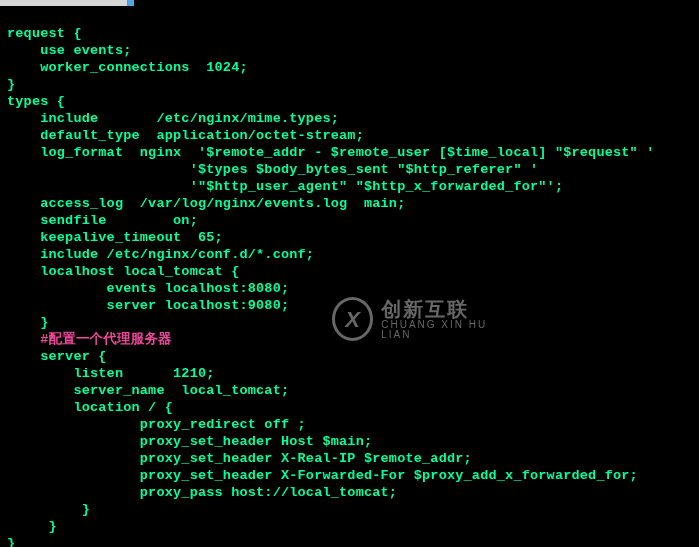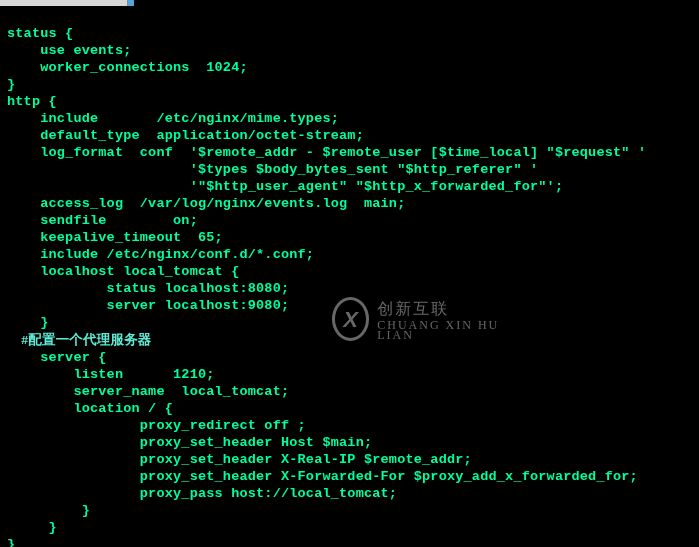--- a/index.html
+++ b/index.html
@@ -36,21 +36,21 @@
   }
   .editor {
     position: absolute;
     top: 8px;
     left: 7px;
     white-space: pre;
     color: #00ff9c;
     font-weight: bold;
     letter-spacing: 0.2px;
   }
-  .comment { color: #5eead4; font-family: Liberation Serif, serif; }
+  .comment { color: #ec4899; }
   .watermark {
     position: absolute;
     top: 297px;
     left: 332px;
     width: 180px;
     color: #7a7a7a;
     display: flex;
     align-items: center;
     gap: 8px;
     opacity: 0.85;
@@ -64,57 +64,57 @@
     display: flex;
     align-items: center;
     justify-content: center;
     font-family: Arial, sans-serif;
     font-size: 22px;
     font-weight: bold;
     font-style: italic;
   }
   .watermark .txt .big {
     font-family: "Microsoft YaHei", Arial, sans-serif;
-    font-size: 16px;
-    font-weight: normal;
+    font-size: 20px;
+    font-weight: bold;
     letter-spacing: 2px;
     line-height: 22px;
   }
   .watermark .txt .small {
-    font-family: Liberation Serif, serif;
-    font-size: 12px;
+    font-family: Liberation Sans, sans-serif;
+    font-size: 10px;
     letter-spacing: 2px;
     line-height: 10px;
   }
 </style>
 </head>
 <body>
 
 <div class="top-ui">
   <div class="tab"></div>
   <div class="scrollbar"></div>
 </div>
 
 <div class="editor">
-<span>status {</span>
+<span>request {</span>
 <span>    use events;</span>
 <span>    worker_connections  1024;</span>
 <span>}</span>
-<span>http {</span>
+<span>types {</span>
 <span>    include       /etc/nginx/mime.types;</span>
 <span>    default_type  application/octet-stream;</span>
-<span>    log_format  conf  '$remote_addr - $remote_user [$time_local] "$request" '</span>
+<span>    log_format  nginx  '$remote_addr - $remote_user [$time_local] "$request" '</span>
 <span>                      '$types $body_bytes_sent "$http_referer" '</span>
 <span>                      '"$http_user_agent" "$http_x_forwarded_for"';</span>
 <span>    access_log  /var/log/nginx/events.log  main;</span>
 <span>    sendfile        on;</span>
 <span>    keepalive_timeout  65;</span>
 <span>    include /etc/nginx/conf.d/*.conf;</span>
 <span>    localhost local_tomcat {</span>
-<span>            status localhost:8080;</span>
+<span>            events localhost:8080;</span>
 <span>            server localhost:9080;</span>
 <span>    }</span>
 <span class="comment">    #配置一个代理服务器</span>
 <span>    server {</span>
 <span>        listen      1210;</span>
 <span>        server_name  local_tomcat;</span>
 <span>        location / {</span>
 <span>                proxy_redirect off ;</span>
 <span>                proxy_set_header Host $main;</span>
 <span>                proxy_set_header X-Real-IP $remote_addr;</span>

